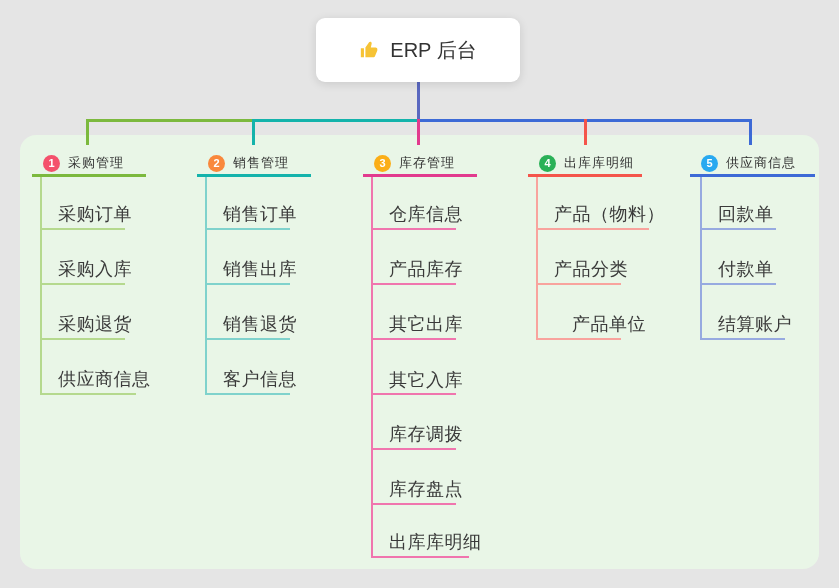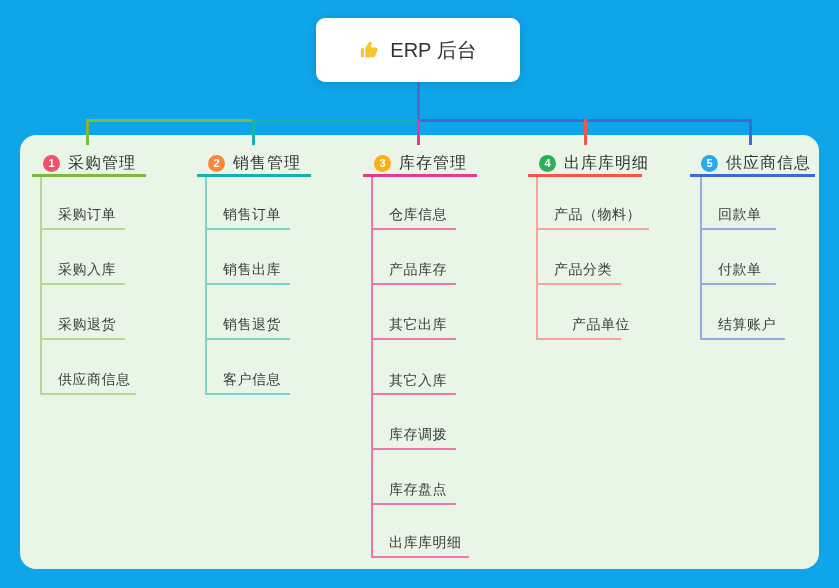--- a/index.html
+++ b/index.html
@@ -1,27 +1,27 @@
 <!DOCTYPE html>
 <html><head>
 <meta charset="utf-8">
 <style>
   html,body{margin:0;padding:0;background:#fff;font-family:"Liberation Sans","DejaVu Sans",sans-serif;}
-  .canvas{position:relative;width:839px;height:588px;background:#0ea5e9;overflow:hidden;}
+  .canvas{position:relative;width:839px;height:588px;background:#e5e5e5;overflow:hidden;}
   .panel{position:absolute;left:20px;top:135px;width:799px;height:434px;background:#e9f6e7;border-radius:16px;}
   .root-card{position:absolute;left:316px;top:18px;width:204px;height:64px;background:#fff;border-radius:9px;
     box-shadow:0 2px 10px rgba(0,0,0,.12);display:flex;align-items:center;justify-content:center;gap:9px;
     font-size:20px;font-weight:500;color:#333;}
   .root-card svg{display:block;}
   .ln{position:absolute;}
   .branch-head{position:absolute;top:150px;height:26px;display:flex;align-items:center;padding-left:11px;gap:8px;box-sizing:border-box;}
   .badge{width:17px;height:17px;border-radius:50%;color:#fff;font-size:11px;font-weight:bold;
     display:flex;align-items:center;justify-content:center;flex:0 0 auto;}
-  .btitle{font-size:16px;font-weight:500;color:#333;white-space:nowrap;letter-spacing:1px;}
-  .child{position:absolute;font-size:14px;color:#3a3a3a;white-space:nowrap;height:20px;line-height:20px;letter-spacing:0.5px;}
+  .btitle{font-size:13px;font-weight:500;color:#333;white-space:nowrap;letter-spacing:1px;}
+  .child{position:absolute;font-size:18px;color:#3a3a3a;white-space:nowrap;height:20px;line-height:20px;letter-spacing:0.5px;}
 </style>
 </head>
 <body>
 
 <div class="canvas">
 
   <div class="panel"></div>
 
   <div class="ln" style="left: 417px; top: 82px; width: 3px; height: 38px; background-color: rgb(90, 104, 192);"></div>
   <div class="ln" style="left: 86px; top: 119px; width: 167px; height: 3px; background-color: rgb(124, 185, 62);"></div>

